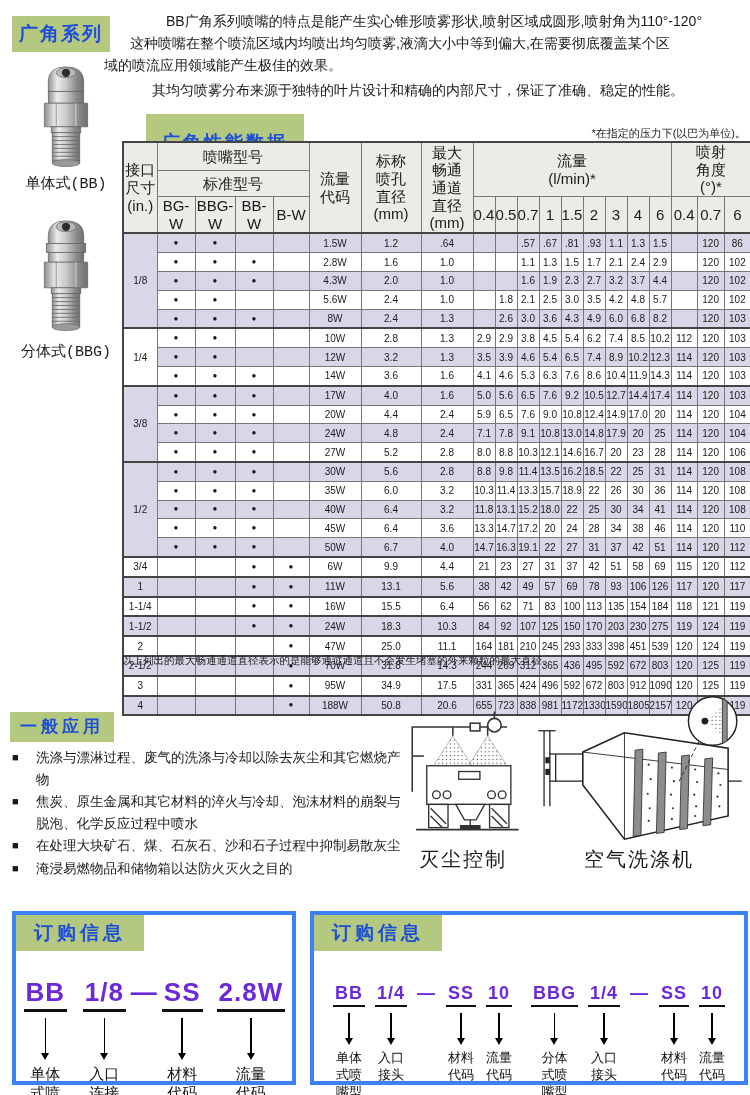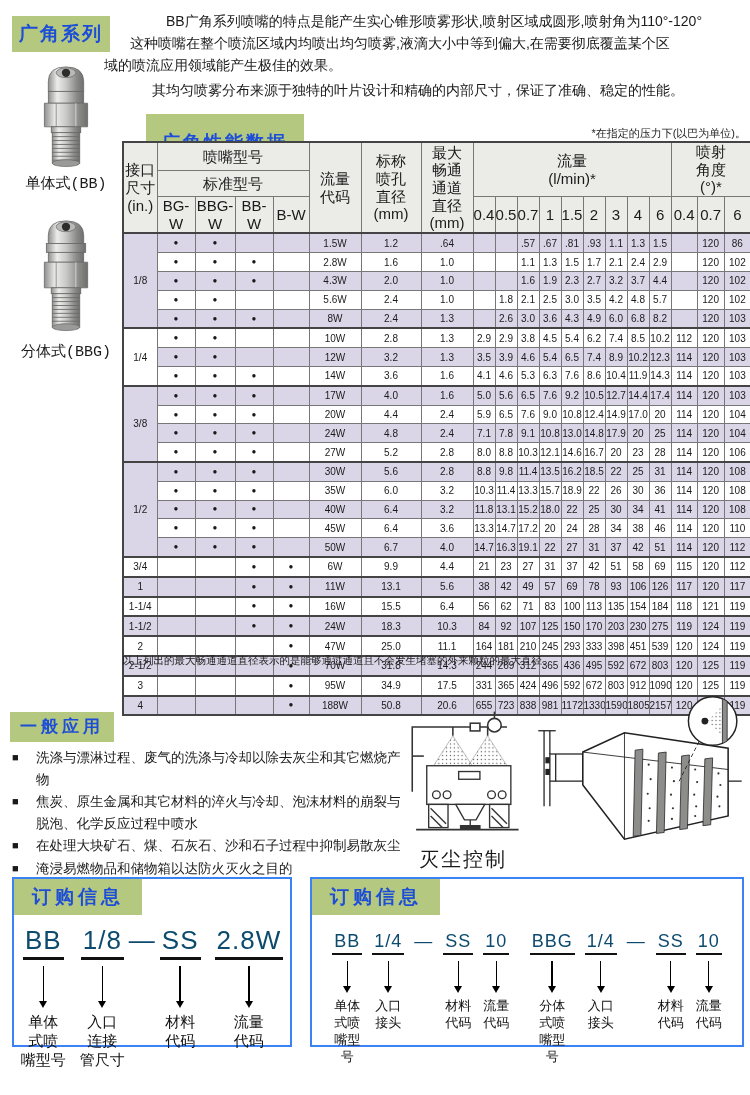--- a/index.html
+++ b/index.html
@@ -40,32 +40,32 @@
   .apps-list li{position:relative;padding-left:26px;margin-bottom:1px;}
   .apps-list li::before{content:"■";position:absolute;left:2px;top:0;font-size:11px;}
 
   .figure{position:absolute;}
   .fig-truck{left:398px;top:700px;width:130px;height:145px;}
   .fig-scrub{left:530px;top:692px;width:218px;height:155px;}
   .fig-caption{position:absolute;text-align:center;font-size:20px;letter-spacing:2px;}
   .fc1{left:398px;top:846px;width:130px;}
   .fc2{left:530px;top:846px;width:218px;}
 
-  .order-box{position:absolute;top:877px;height:166px;border:2px solid #3b82f6;background:#fff;}
+  .order-box{position:absolute;top:911px;height:166px;border:4px solid #3b82f6;background:#fff;}
   .order-box.single{left:12px;width:276px;}
   .order-box.double{left:310px;width:430px;}
   .order-title{position:absolute;top:0;left:0;height:36px;line-height:36px;padding:0 18px;font-size:19px;letter-spacing:4px;}
   .order-codes{display:flex;}
   .order-box.single .order-codes{margin-top:46px;justify-content:center;}
   .order-box.double .order-codes{margin-top:52px;justify-content:space-evenly;}
   .code-block{display:flex;align-items:flex-start;}
   .order-box.single .code-block{gap:14px;}
   .order-box.double .code-block{gap:10px;}
   .seg{display:flex;flex-direction:column;align-items:center;}
-  .seg-text{font-weight:normal;color:#0c4a6e;}
+  .seg-text{font-weight:bold;color:#6d28d9;margin-top:16px;}
   .order-box.single .seg-text{font-size:26px;letter-spacing:1px;}
   .order-box.double .seg-text{font-size:18px;letter-spacing:1px;}
   .seg-text.u{border-bottom:3px solid #111;padding:0 2px 1px 2px;}
   .order-box.double .seg-text.u{border-bottom-width:2px;}
   .order-box.single .seg.dash{margin:0 -10px;}
   .seg-arrow{display:flex;flex-direction:column;align-items:center;margin-top:6px;}
   .order-box.single .seg-arrow{height:42px;}
   .order-box.double .seg-arrow{height:32px;}
   .seg-arrow .shaft{width:1.5px;flex:1;background:#000;}
   .seg-arrow .head{width:0;height:0;border-left:4px solid transparent;border-right:4px solid transparent;border-top:7px solid #000;}
@@ -863,20 +863,21 @@
       </g>
     </g>
     <circle cx="186" cy="30" r="25" fill="#fff" stroke="#222" stroke-width="1.5"></circle>
     <g clip-path="url(#lensClip)">
       <rect x="196" y="2" width="5" height="56" fill="#8d8d8b" stroke="#222" stroke-width="0.8"></rect>
       <circle cx="178" cy="30" r="3.5" fill="#222"></circle>
       <polygon points="181,30 196,14 196,46" fill="url(#dotsB)"></polygon>
     </g>
     <line x1="172" y1="51" x2="150" y2="95" stroke="#222" stroke-width="0.9" stroke-dasharray="4 3"></line>
   </svg>
+  <div class="fig-caption fc2">空气洗涤机</div>
 
   <div class="order-box single">
     <div class="green-tag order-title">订购信息</div>
     <div class="order-codes">
         <div class="code-block">
           <div class="seg">
             <div class="seg-text u">BB</div>
             <div class="seg-arrow">
               <div class="shaft"></div>
               <div class="head"></div>

